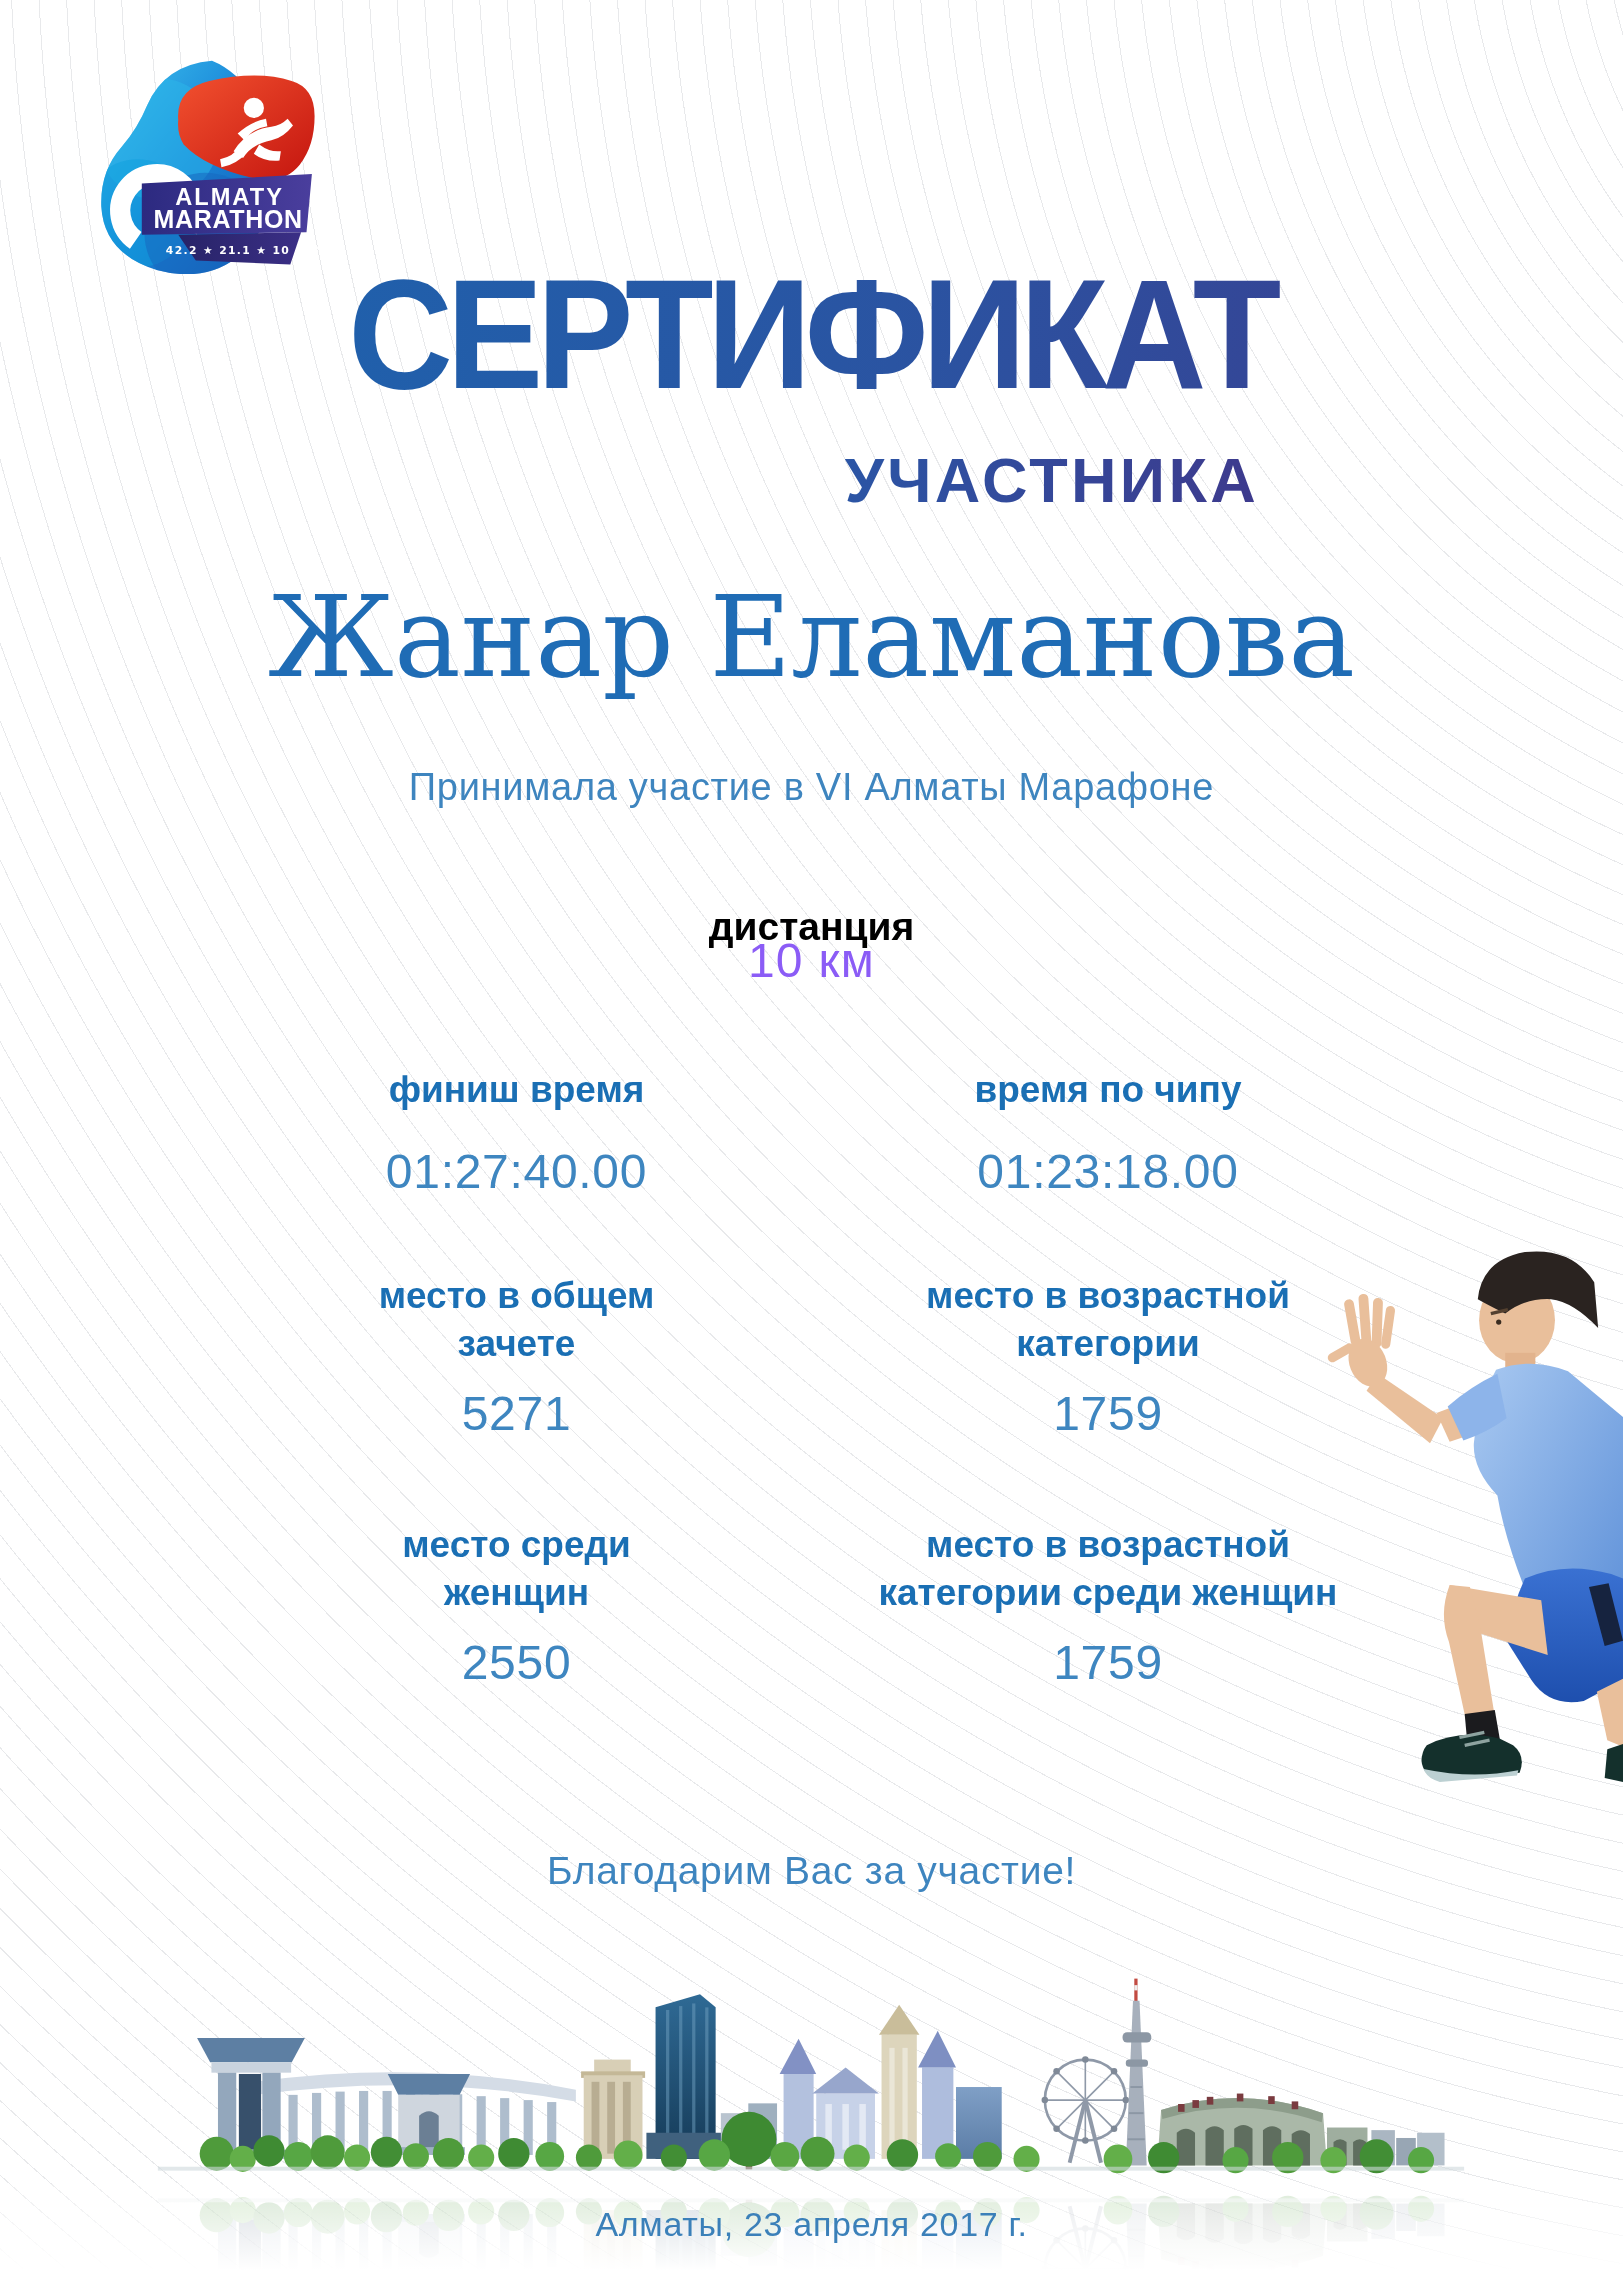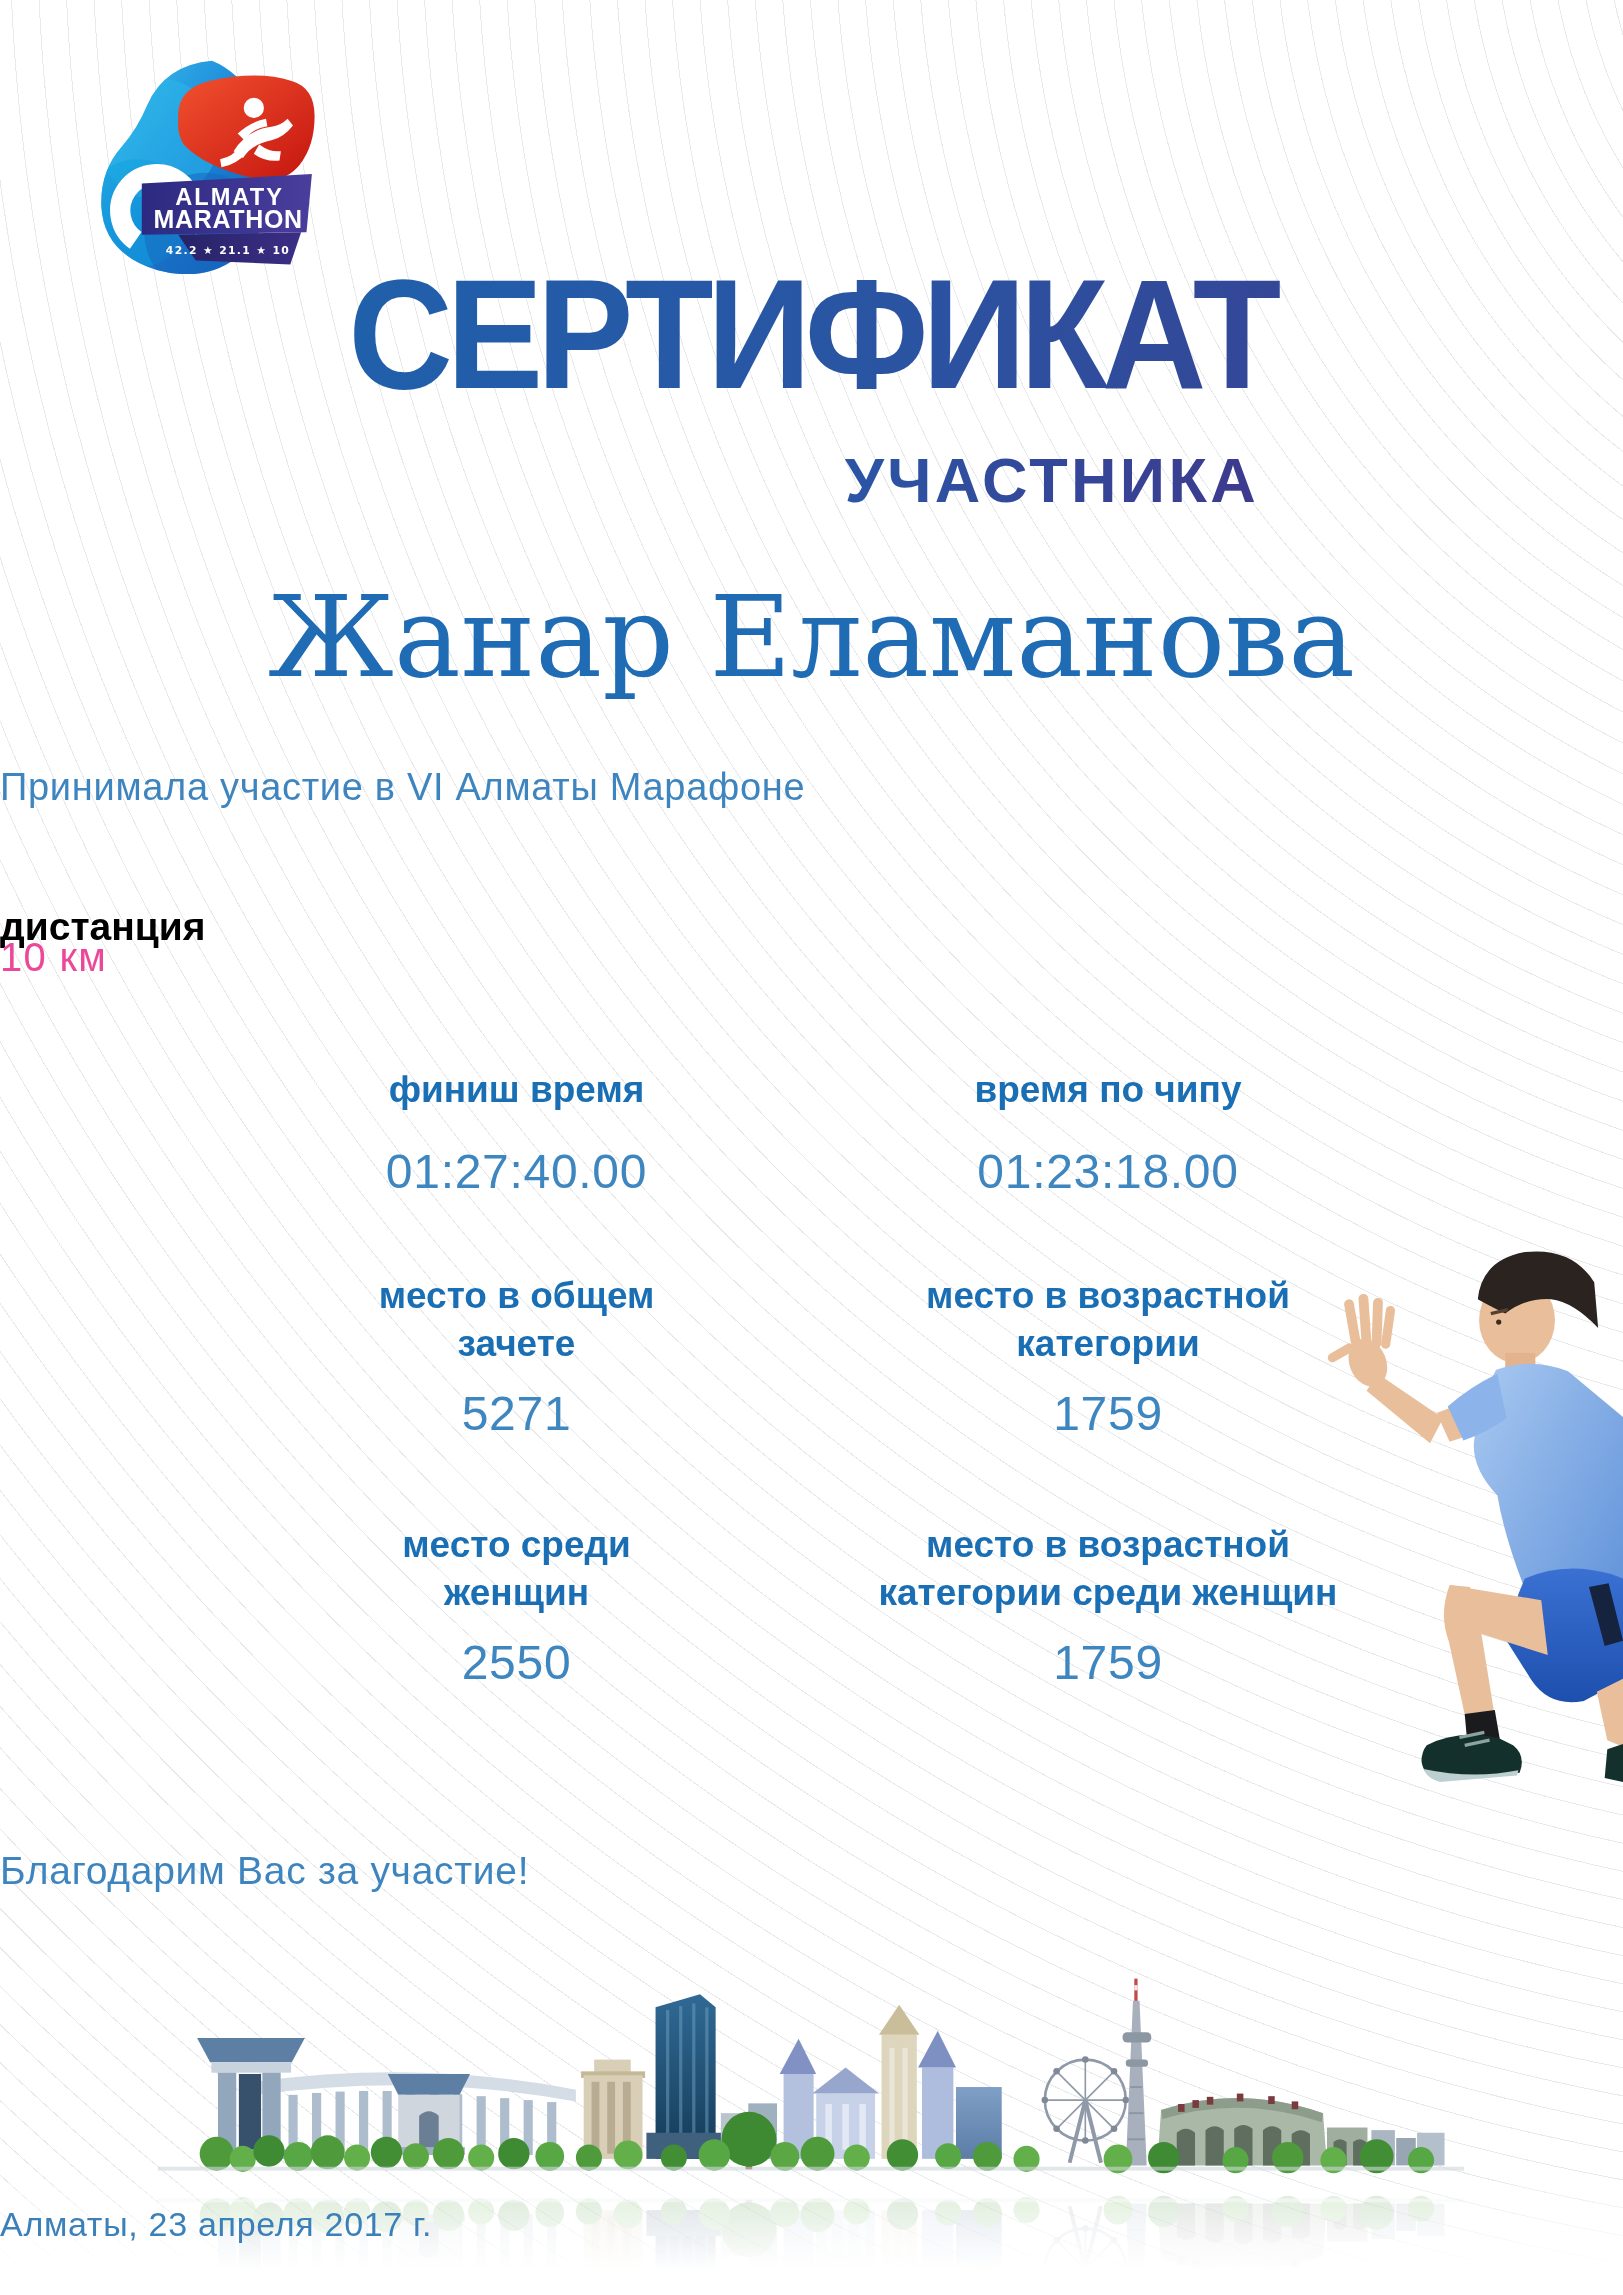--- a/index.html
+++ b/index.html
@@ -14,21 +14,21 @@
   .page::before{
     content:"";
     position:absolute;inset:0;
     background:
       repeating-radial-gradient(circle at 126% -4%,
         rgba(120,126,138,0.17) 0px, rgba(120,126,138,0.17) 1px,
         rgba(0,0,0,0) 1px, rgba(0,0,0,0) 27.5px);
     pointer-events:none;
   }
   .abs{position:absolute;}
-  .center{left:0;right:0;}
+  .center{left:0;right:0;text-align:center;}
 
   
   .cert-title{
     top:252px;left:0;right:0;text-align:center;
     font-size:145px;font-weight:700;letter-spacing:-6.5px;line-height:1.05;
     background:linear-gradient(90deg,#1a67b1 0%,#2a54a2 55%,#3d3a8d 100%);
     -webkit-background-clip:text;background-clip:text;
     -webkit-text-fill-color:transparent;color:transparent;
     transform:scaleY(1.08);transform-origin:top center;
   }
@@ -43,21 +43,21 @@
     top:570px;left:0;right:0;text-align:center;
     font-family:"DejaVu Serif", serif;
     font-size:112px;color:#1f6cb5;line-height:1.2;
   }
   .participation-text{
     top:764px;font-size:38px;color:#3e85bf;letter-spacing:0.7px;line-height:1.25;
   }
 
   
   .dist-label{top:904px;font-size:39px;font-weight:700;color:#000000;line-height:1.2;}
-  .dist-value{top:935px;font-size:40px;color:#ec4899;line-height:1.1;letter-spacing:1.3px;}
+  .dist-value{top:935px;font-size:48px;color:#8b5cf6;line-height:1.1;letter-spacing:1.3px;}
 
   
   .stat{position:absolute;text-align:center;}
   .stat .stat-label{
     font-size:37px;font-weight:700;color:#1a6fb4;line-height:1.3;
     margin:8px auto;
   }
   .stat .stat-value{font-size:48px;color:#3e86c0;line-height:1.2;margin-top:29px;letter-spacing:0.7px;}
   .s1{left:222px;width:589px;top:1058px;}
   .s2{left:817px;width:582px;top:1058px;}

